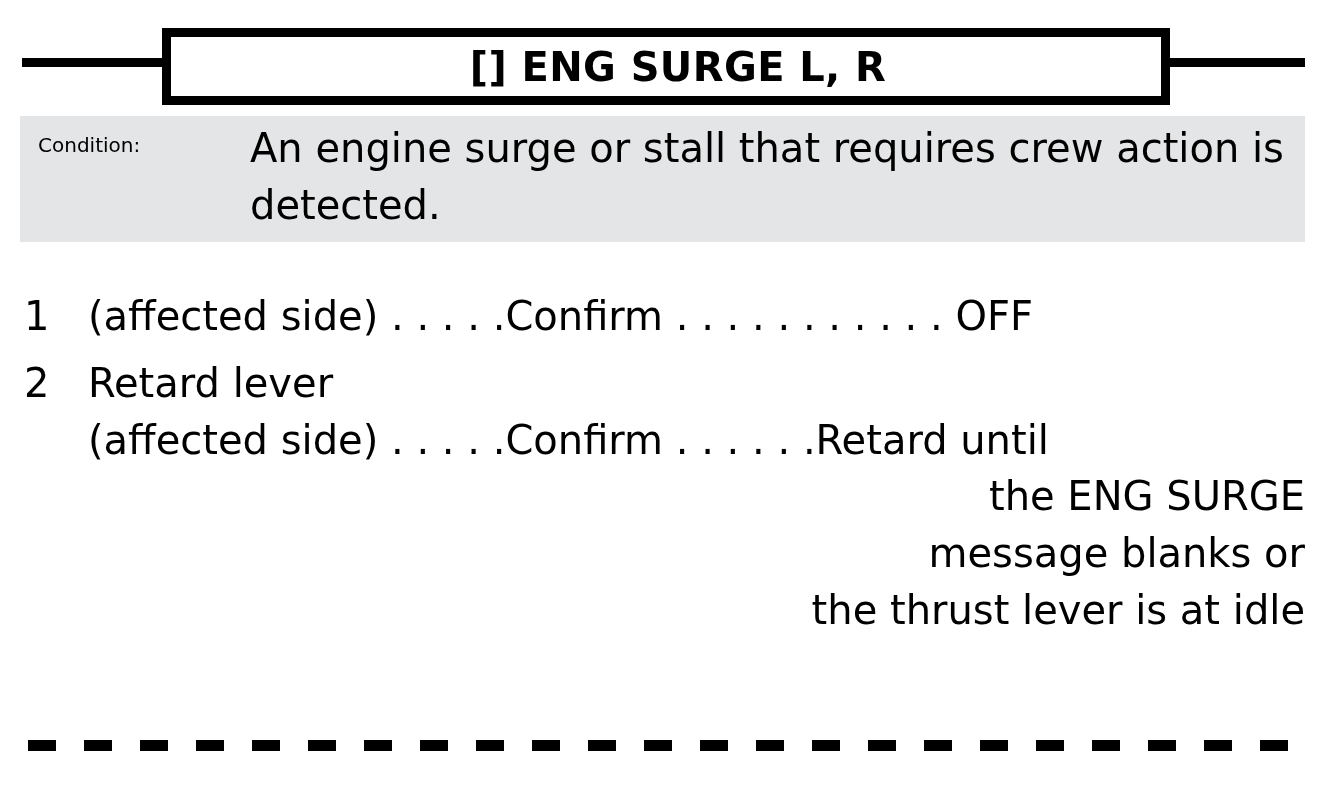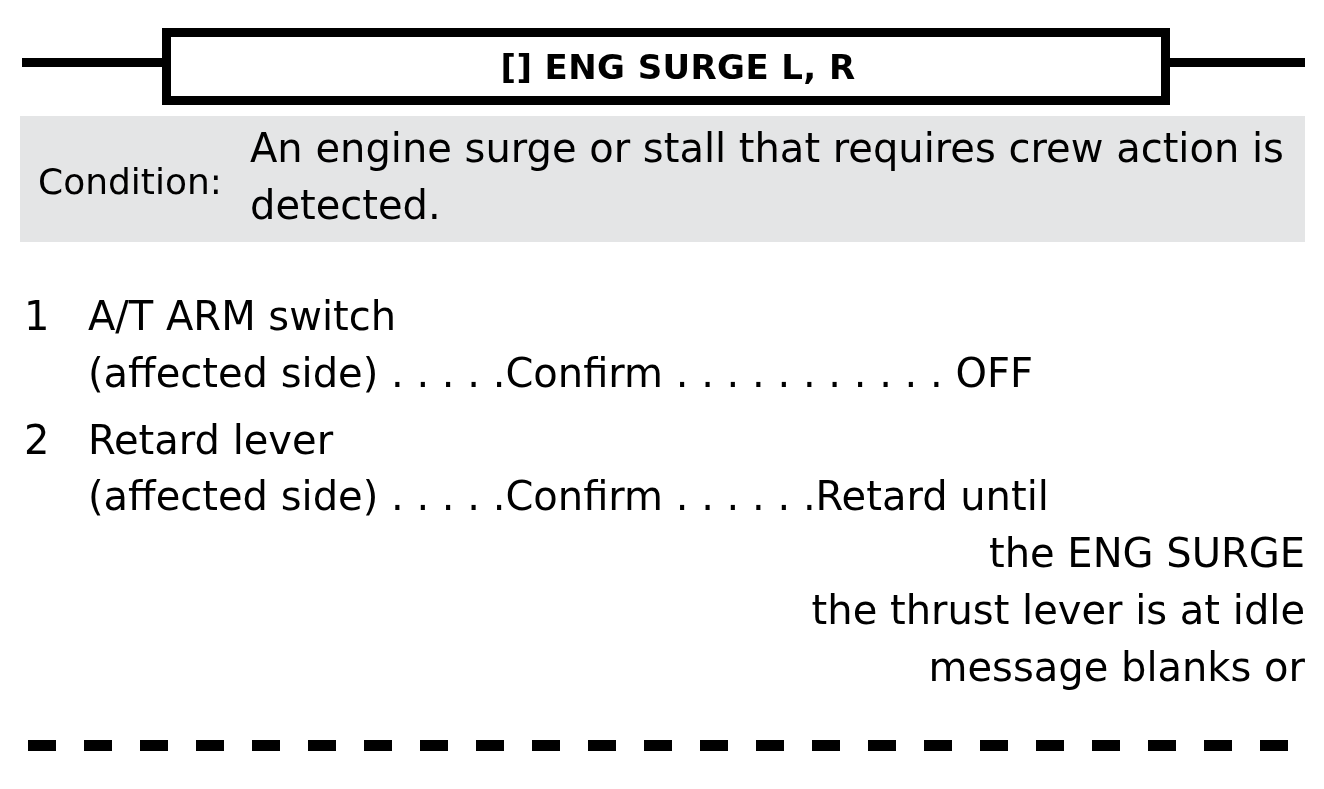--- a/index.html
+++ b/index.html
@@ -47,45 +47,44 @@
     width: 1008px;
     height: 77px;
     box-sizing: border-box;
     border: 9px solid #000;
     background: #ffffff;
     display: flex;
     align-items: center;
     justify-content: center;
   }
   .title-text {
-    font-size: 34px;
+    font-size: 40px;
     font-weight: bold;
     letter-spacing: 0.4px;
     line-height: 1;
     white-space: nowrap;
     margin-left: 24px;
   }
 
   
   .condition-block {
     position: absolute;
     left: 20px;
     top: 116px;
     width: 1285px;
     height: 126px;
     background: #e4e5e6;
   }
   .condition-label {
     position: absolute;
     left: 18px;
     top: 18px;
-    font-size: 36px;
+    font-size: 20px;
     line-height: 1.18;
     white-space: nowrap;
-    margin-top: 27px;
   }
   .condition-text {
     position: absolute;
     left: 230px;
     top: 4px;
     width: 1045px;
     font-size: 40px;
     line-height: 1.42;
   }
 
@@ -161,31 +160,30 @@
 <div class="condition-block">
   <span class="condition-label">Condition:</span>
   <div class="condition-text">An engine surge or stall that requires crew action is detected.</div>
 </div>
 
 <div class="items">
 
   <div class="item">
     <div class="item-number">1</div>
     <div class="item-body">
-      <div class="line-left">A/T ARM switch</div>
       <div class="line-leader">(affected side) . . . . .Confirm . . . . . . . . . . . OFF</div>
     </div>
   </div>
 
   <div class="item">
     <div class="item-number">2</div>
     <div class="item-body">
       <div class="line-left">Retard lever</div>
       <div class="line-leader">(affected side) . . . . .Confirm . . . . . .Retard until</div>
       <div class="line-cont">the ENG SURGE</div>
+      <div class="line-cont">message blanks or</div>
       <div class="line-cont">the thrust lever is at idle</div>
-      <div class="line-cont">message blanks or</div>
     </div>
   </div>
 
 </div>
 
 <div class="dashed-rule"><span class="dash"></span><span class="dash"></span><span class="dash"></span><span class="dash"></span><span class="dash"></span><span class="dash"></span><span class="dash"></span><span class="dash"></span><span class="dash"></span><span class="dash"></span><span class="dash"></span><span class="dash"></span><span class="dash"></span><span class="dash"></span><span class="dash"></span><span class="dash"></span><span class="dash"></span><span class="dash"></span><span class="dash"></span><span class="dash"></span><span class="dash"></span><span class="dash"></span><span class="dash"></span></div>
 
 </body></html>

